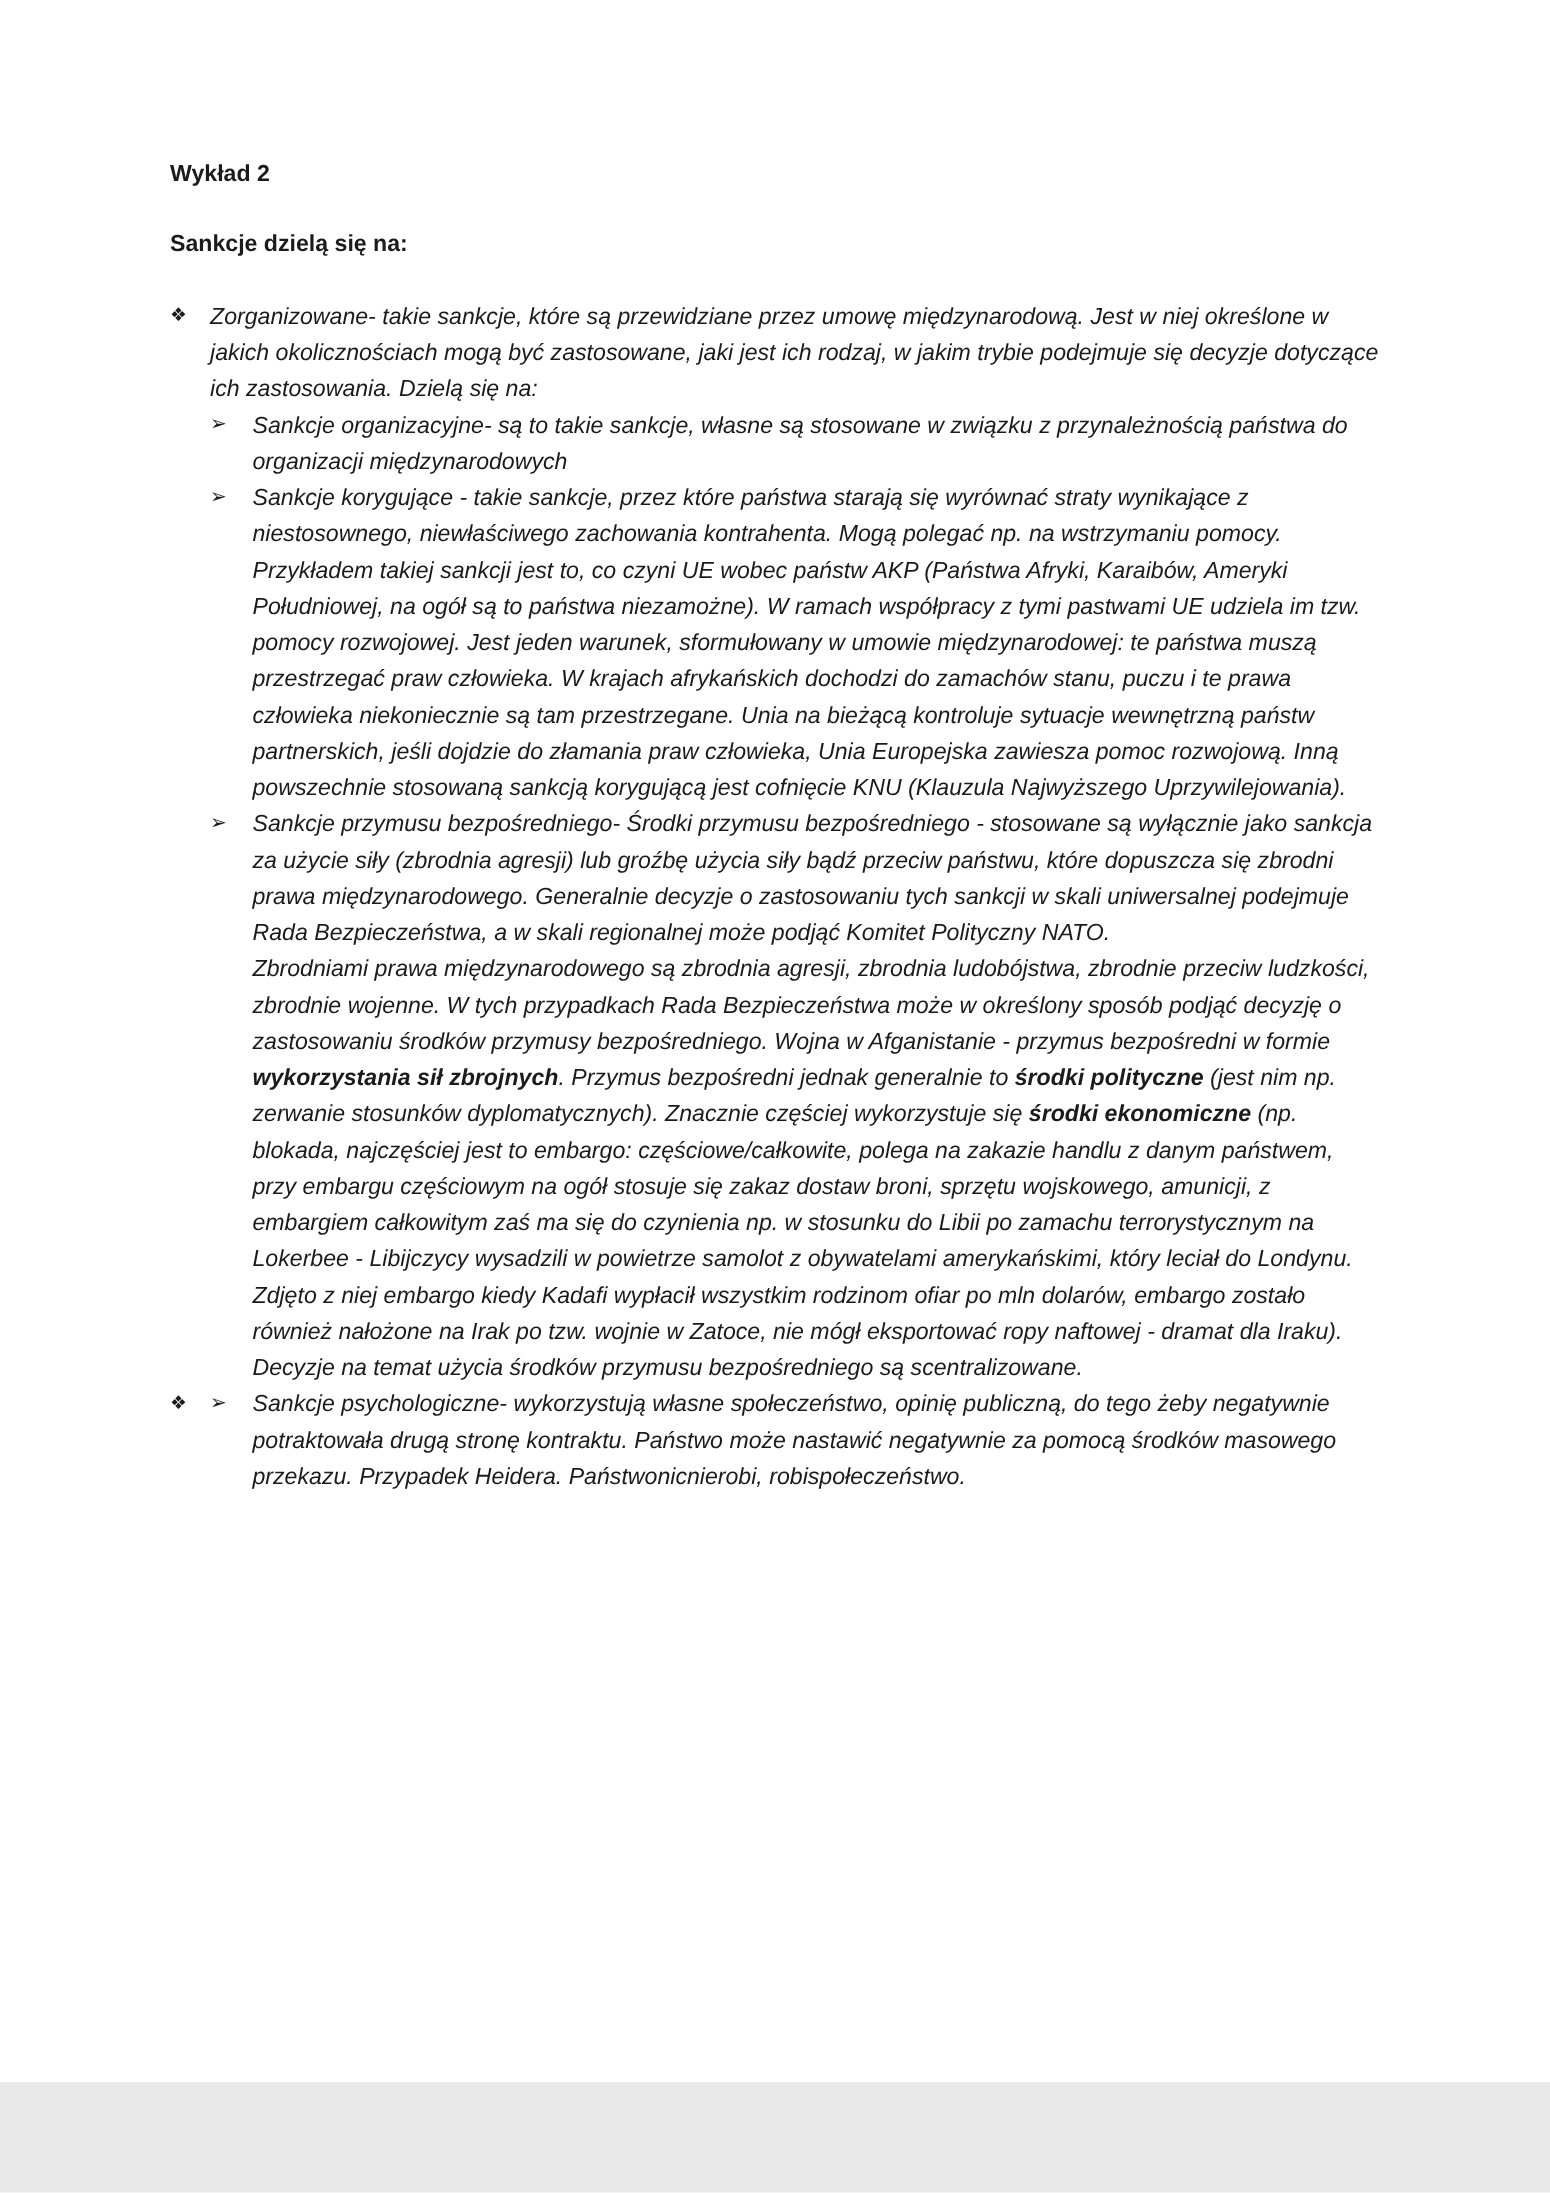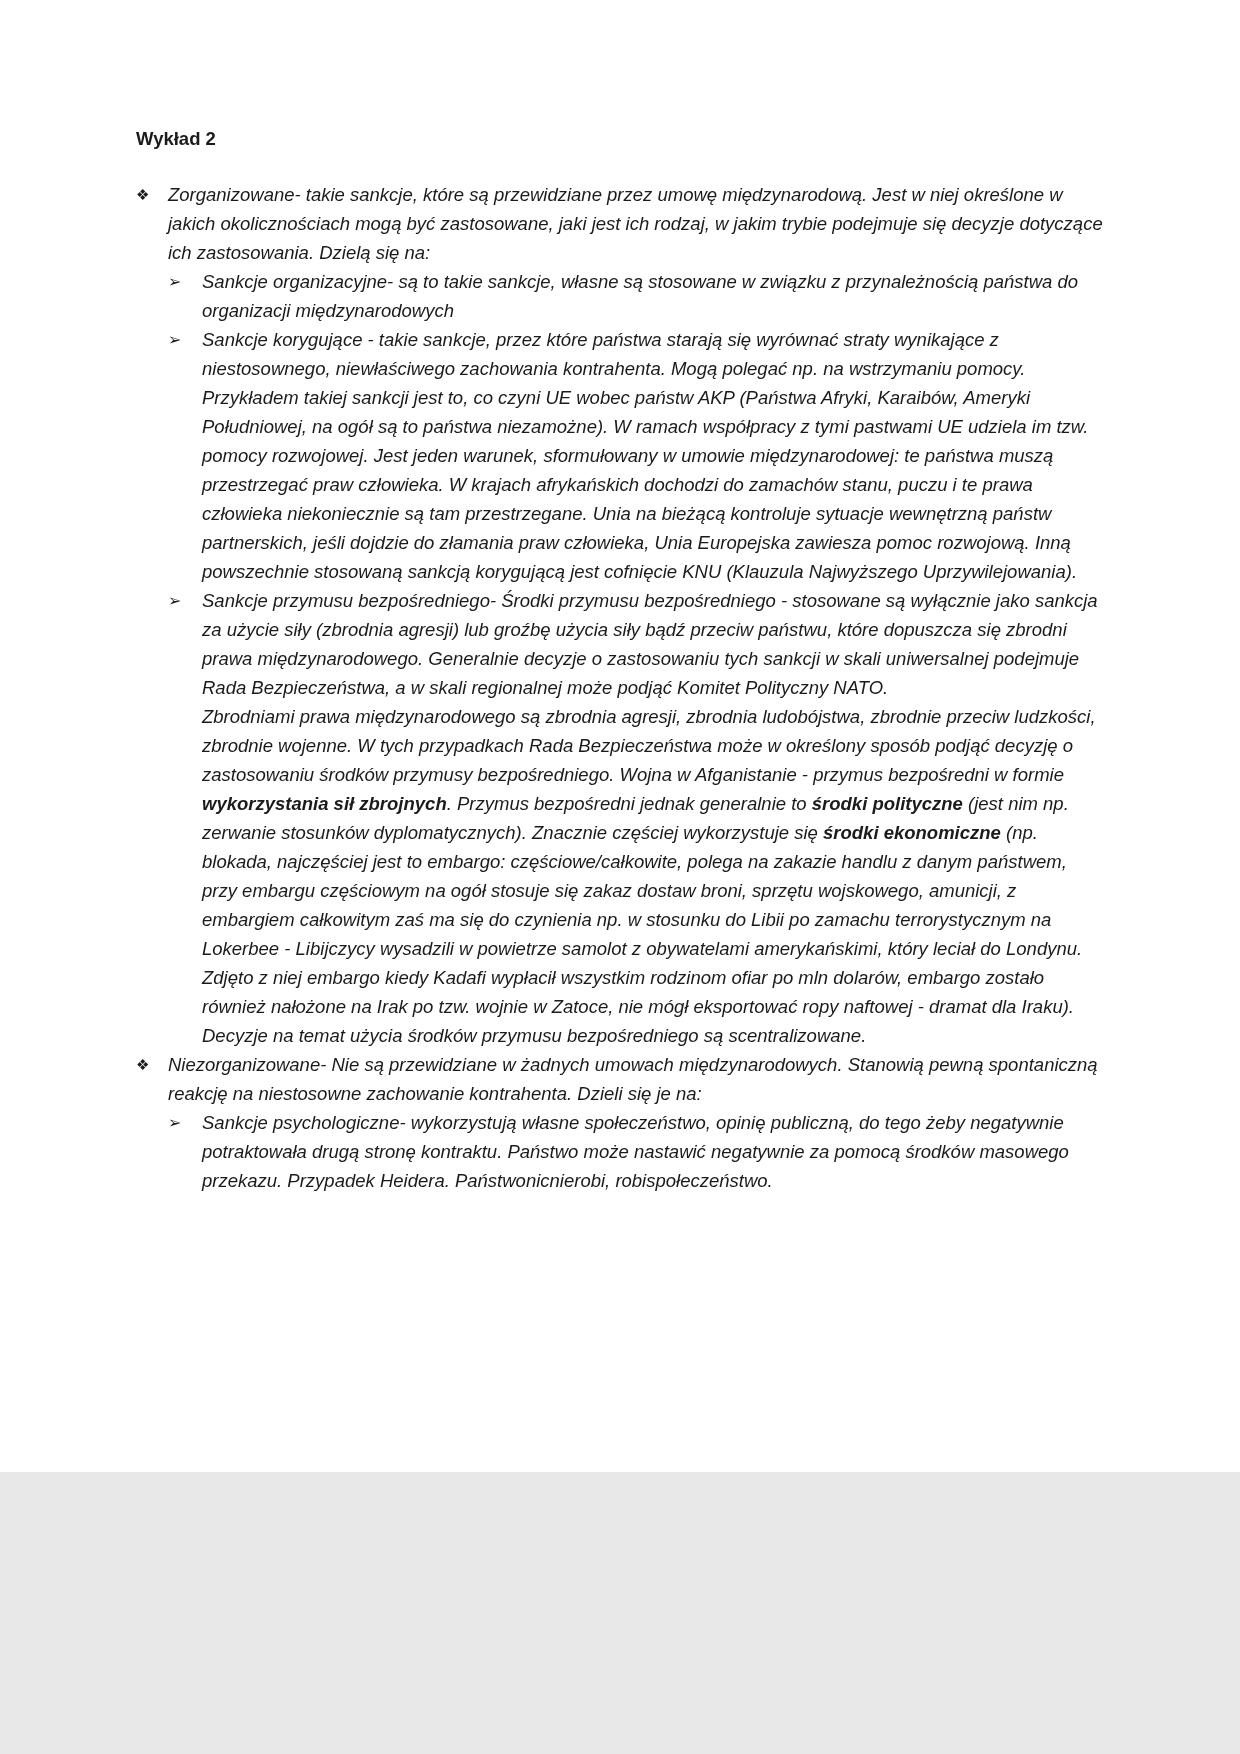--- a/index.html
+++ b/index.html
@@ -3,21 +3,21 @@
 <meta charset="utf-8">
 <style>
   html, body {
     margin: 0;
     padding: 0;
     background: #e8e8e8;
   }
   .page {
     position: relative;
     width: 1240px;
-    height: 1472px;
+    height: 1666px;
     margin: 0 auto;
     background: #ffffff;
     box-sizing: border-box;
     padding: 124px 134px 0 136px;
     font-family: "Liberation Sans", "DejaVu Sans", sans-serif;
     font-size: 18.5px;
     line-height: 29px;
     color: #1b1b1b;
     overflow: hidden;
   }
@@ -69,20 +69,21 @@
     width: 34px;
   }
 </style>
 </head>
 <body>
 
 <div class="page">
 
   <h1 class="title">Wykład 2</h1>
 
+  <p class="intro">Sankcje dzielą się na:</p>
 
   <ul class="doc-list">
 
     <li class="doc-item">
       <span class="bullet diamond">❖</span>
       <div class="li-content">
         <span class="txt">Zorganizowane- takie sankcje, które są przewidziane przez umowę międzynarodową. Jest w niej określone w jakich okolicznościach mogą być zastosowane, jaki jest ich rodzaj, w jakim trybie podejmuje się decyzje dotyczące ich zastosowania. Dzielą się na:</span>
         <ul class="sub-list">
 
           <li class="sub-item">
@@ -108,21 +109,20 @@
             </div>
           </li>
 
         </ul>
       </div>
     </li>
 
     <li class="doc-item">
       <span class="bullet diamond">❖</span>
       <div class="li-content">
-        <span class="txt">Niezorganizowane- Nie są przewidziane w żadnych umowach międzynarodowych. Stanowią pewną spontaniczną reakcję na niestosowne zachowanie kontrahenta. Dzieli się je na:</span>
         <ul class="sub-list">
 
           <li class="sub-item">
             <span class="bullet arrow">➢</span>
             <div class="li-content">
               <span class="txt">Sankcje psychologiczne- wykorzystują własne społeczeństwo, opinię publiczną, do tego żeby negatywnie potraktowała drugą stronę kontraktu. Państwo może nastawić negatywnie za pomocą środków masowego przekazu. Przypadek Heidera. Państwonicnierobi, robispołeczeństwo.</span>
             </div>
           </li>
 
         </ul>

